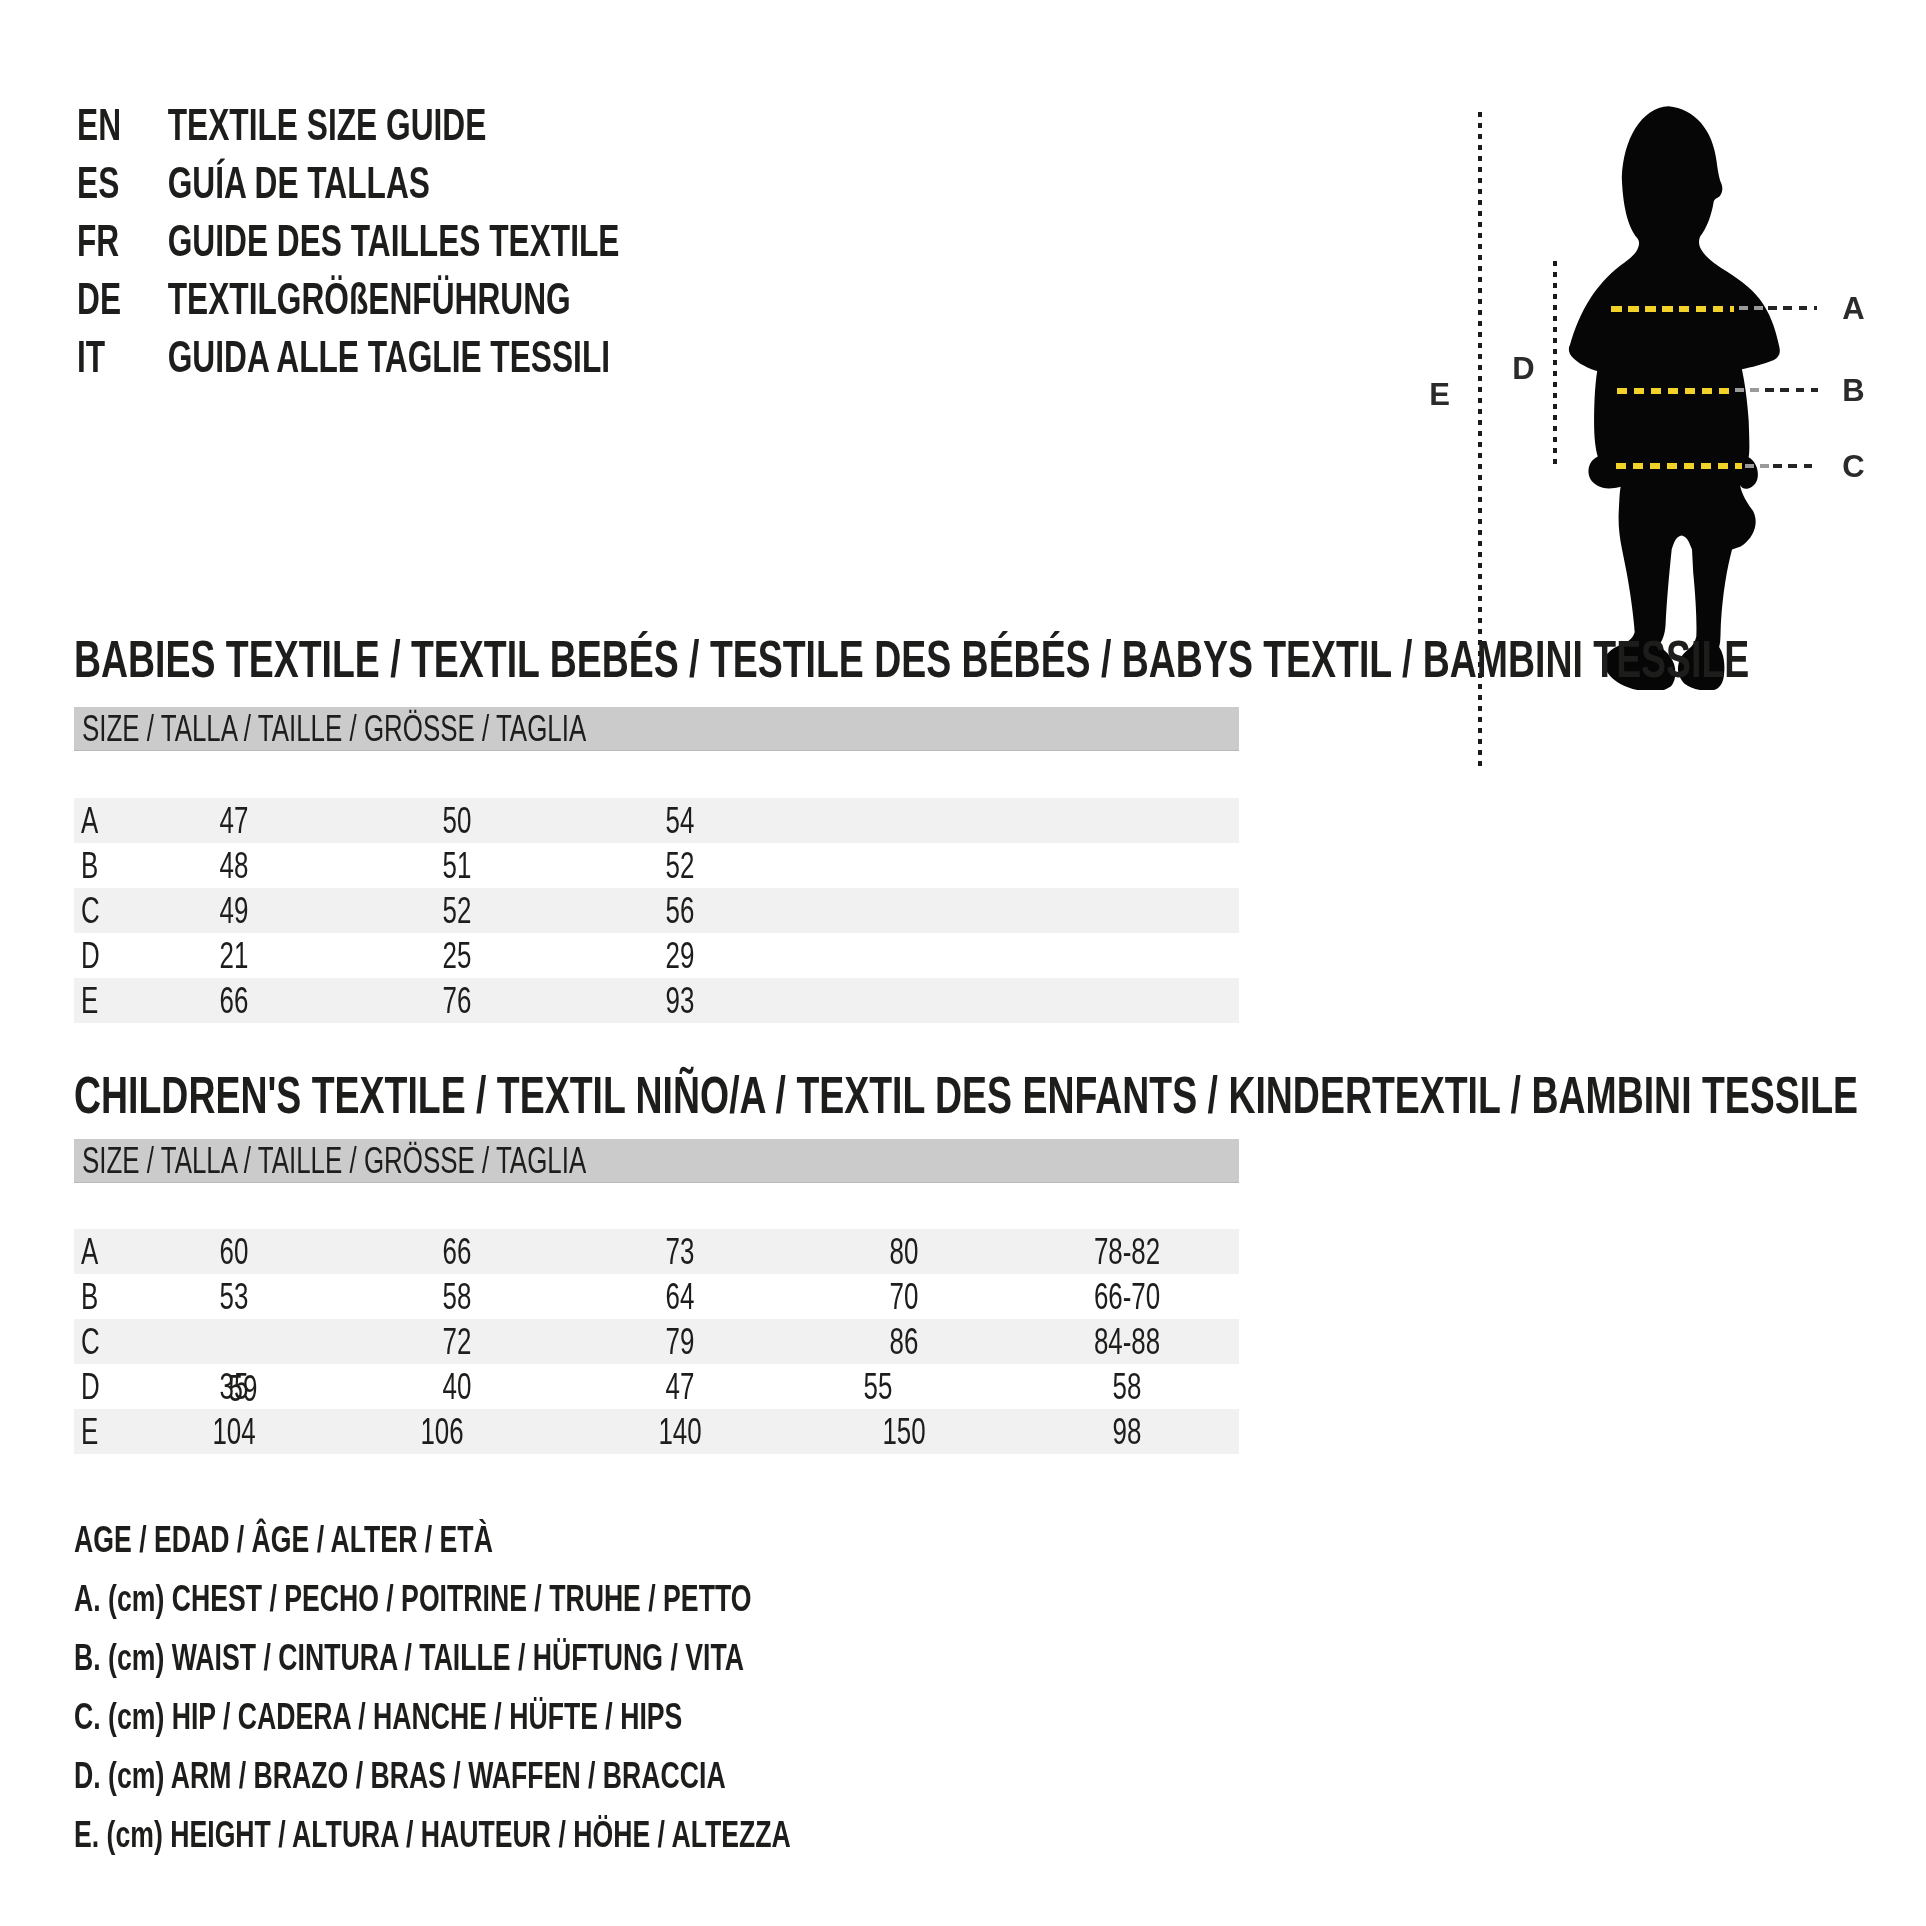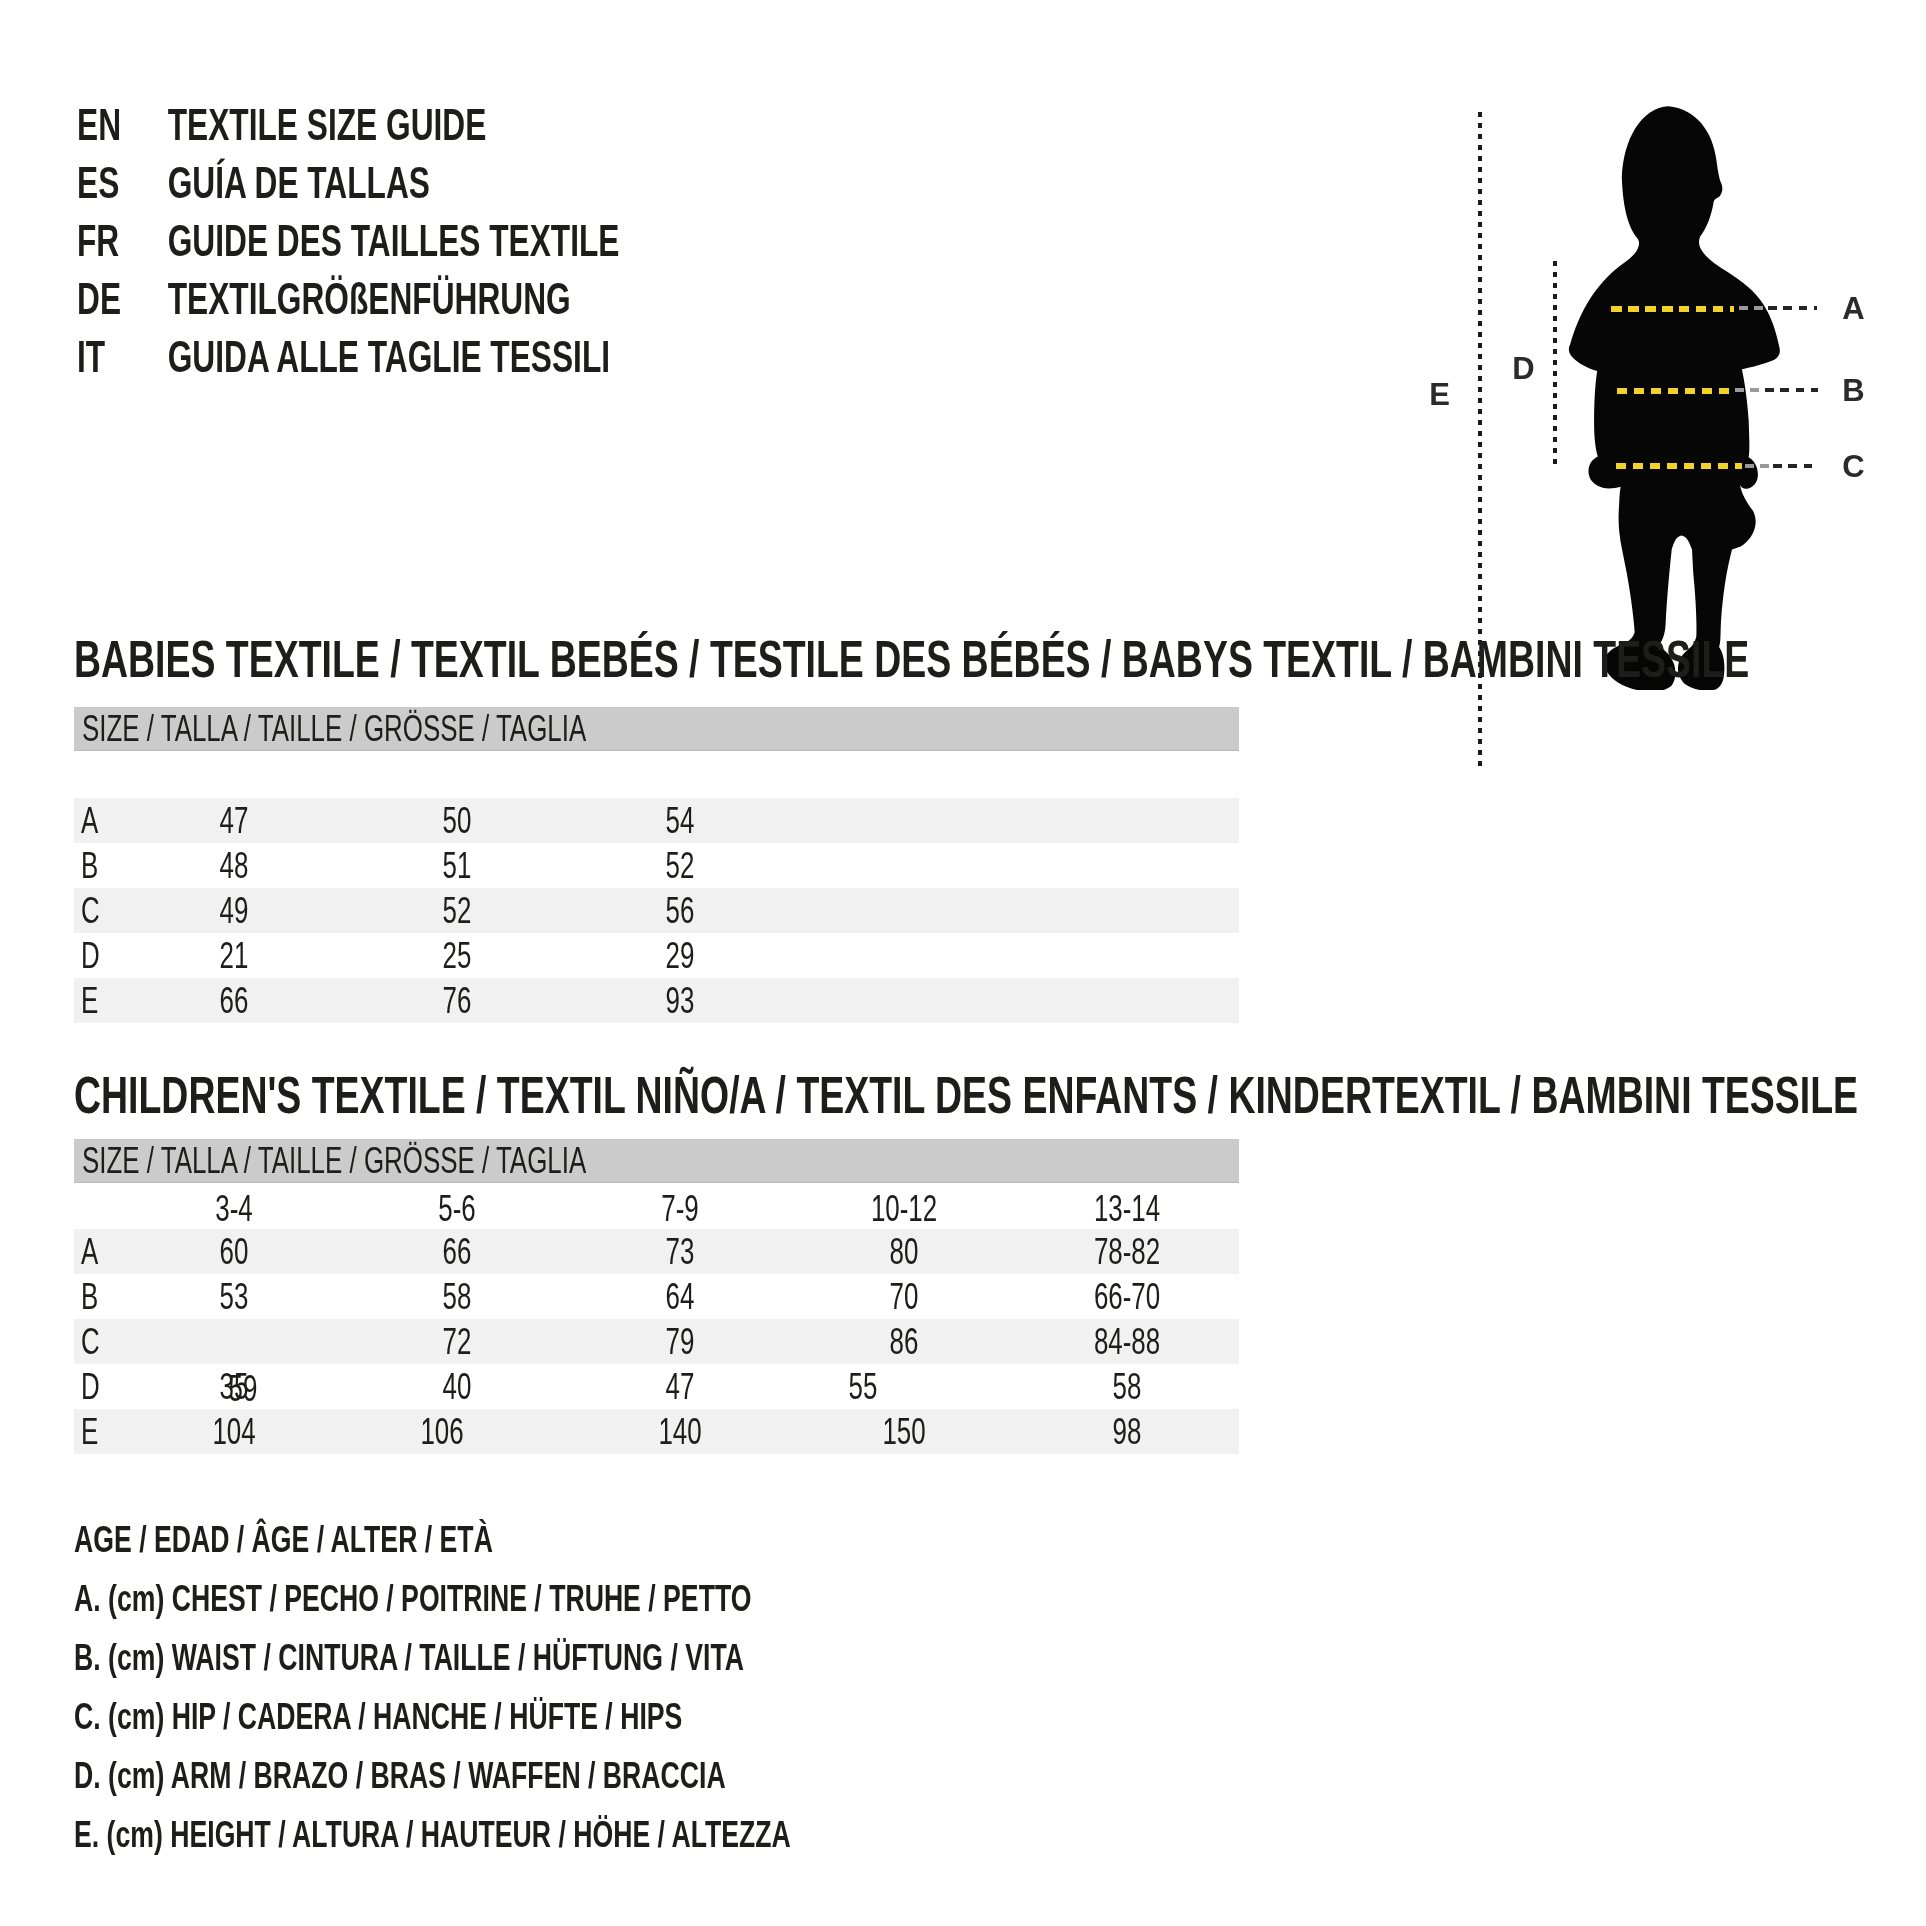--- a/index.html
+++ b/index.html
@@ -237,37 +237,20 @@
         </div>
       </div>
     </div>
 
   <div class="sec-title" style="top:1076px;">
     <span class="cond">CHILDREN'S TEXTILE / TEXTIL NIÑO/A / TEXTIL DES ENFANTS / KINDERTEXTIL / BAMBINI TESSILE</span>
   </div>
   <div class="size-bar" style="top:1139px;">
     <span class="cond">SIZE / TALLA / TAILLE / GRÖSSE / TAGLIA</span>
   </div>
-  <div class="thead" style="top:1187px;" id="childrenHead">
-      <div class="cell" style="left: 65px;">
-        <span class="cond-c">3-4</span>
-      </div>
-      <div class="cell" style="left: 288px;">
-        <span class="cond-c">5-6</span>
-      </div>
-      <div class="cell" style="left: 511px;">
-        <span class="cond-c">7-9</span>
-      </div>
-      <div class="cell" style="left: 735px;">
-        <span class="cond-c">10-12</span>
-      </div>
-      <div class="cell" style="left: 958px;">
-        <span class="cond-c">13-14</span>
-      </div>
-    </div>
   <div id="childrenRows">
       <div class="trow stripe" style="top: 1229px;">
         <div class="rlabel">
           <span class="cond">A</span>
         </div>
         <div class="cell" style="left: 65px;">
           <span class="cond-c">60</span>
         </div>
         <div class="cell" style="left: 288px;">
           <span class="cond-c">66</span>
@@ -328,21 +311,21 @@
         </div>
         <div class="cell" style="left: 65px;">
           <span class="cond-c">35</span>
         </div>
         <div class="cell" style="left: 288px;">
           <span class="cond-c">40</span>
         </div>
         <div class="cell" style="left: 511px;">
           <span class="cond-c">47</span>
         </div>
-        <div class="cell" style="left: 694px;">
+        <div class="cell" style="left: 709px;">
           <span class="cond-c">55</span>
         </div>
         <div class="cell" style="left: 958px;">
           <span class="cond-c">58</span>
         </div>
       </div>
       <div class="trow stripe" style="top: 1409px;">
         <div class="rlabel">
           <span class="cond">E</span>
         </div>

